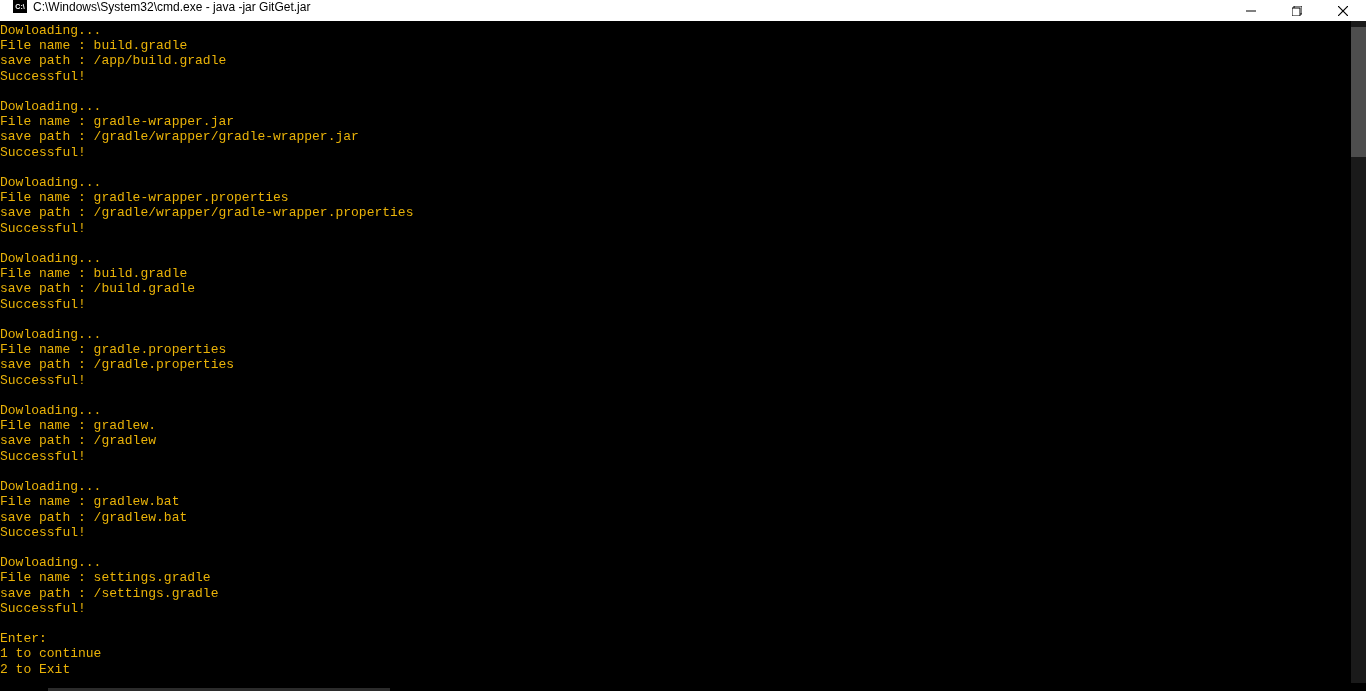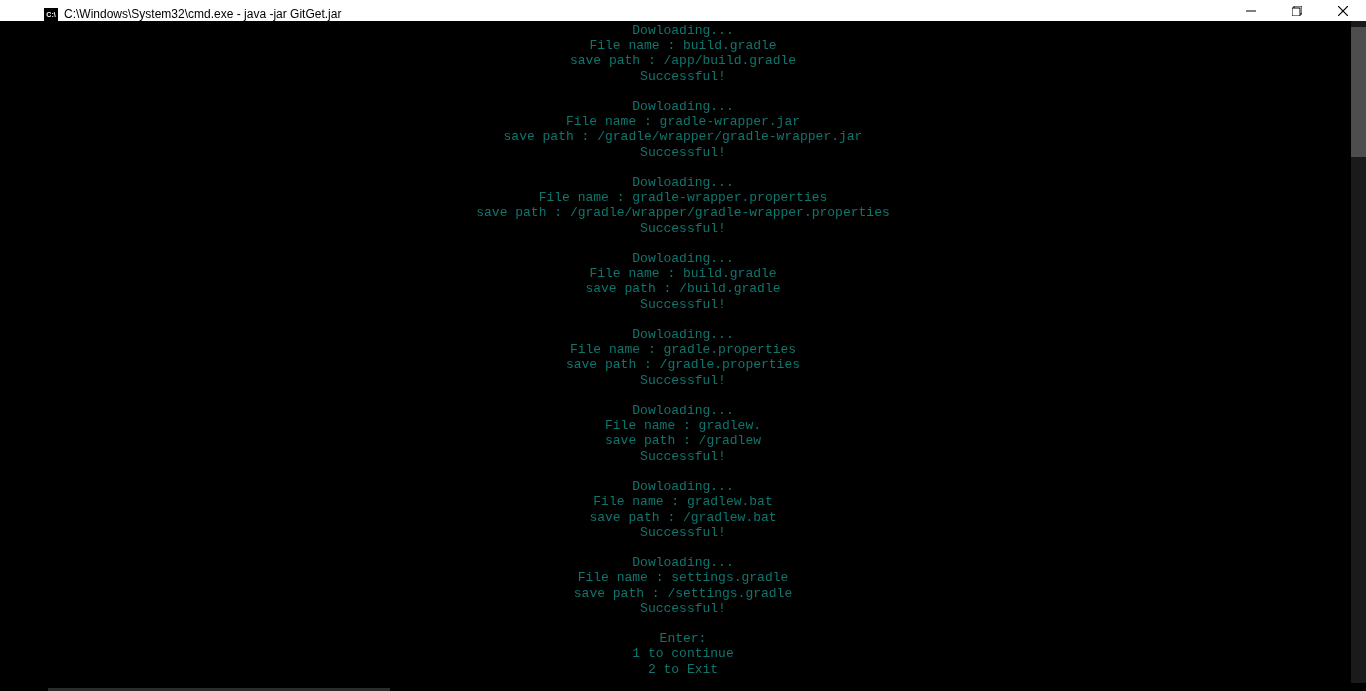--- a/index.html
+++ b/index.html
@@ -12,24 +12,23 @@
       height: 691px;
       background: #ffffff;
       font-family: Consolas, 'Courier New', monospace;
       overflow: hidden;
       position: relative;
     }
     .titlebar {
       height: 21px;
       background: #ffffff;
       display: flex;
-      align-items: flex-end;
-      padding-left: 5px;
+      align-items: flex-start;
+      padding-left: 13px;
       position: relative;
-      margin-left: 39px;
     }
     .titlebar-icon {
       width: 14px;
       height: 13px;
       background: #000;
       margin-right: 6px;
       display: inline-flex;
       align-items: center;
       justify-content: center;
       color: #fff;
@@ -62,26 +61,25 @@
       width: 10px;
       height: 10px;
     }
     .console-area {
       position: absolute;
       top: 21px;
       left: 0;
       right: 0;
       bottom: 0;
       background: #000000;
-      color: #0f766e;
+      color: #eab308;
       font-size: 13px;
       line-height: 15.2px;
       padding-left: 0;
       overflow: hidden;
-      text-align: center;
     }
     .console-content {
       white-space: pre;
       padding-top: 2px;
     }
     .scrollbar {
       position: absolute;
       right: 0;
       top: 21px;
       bottom: 0;

